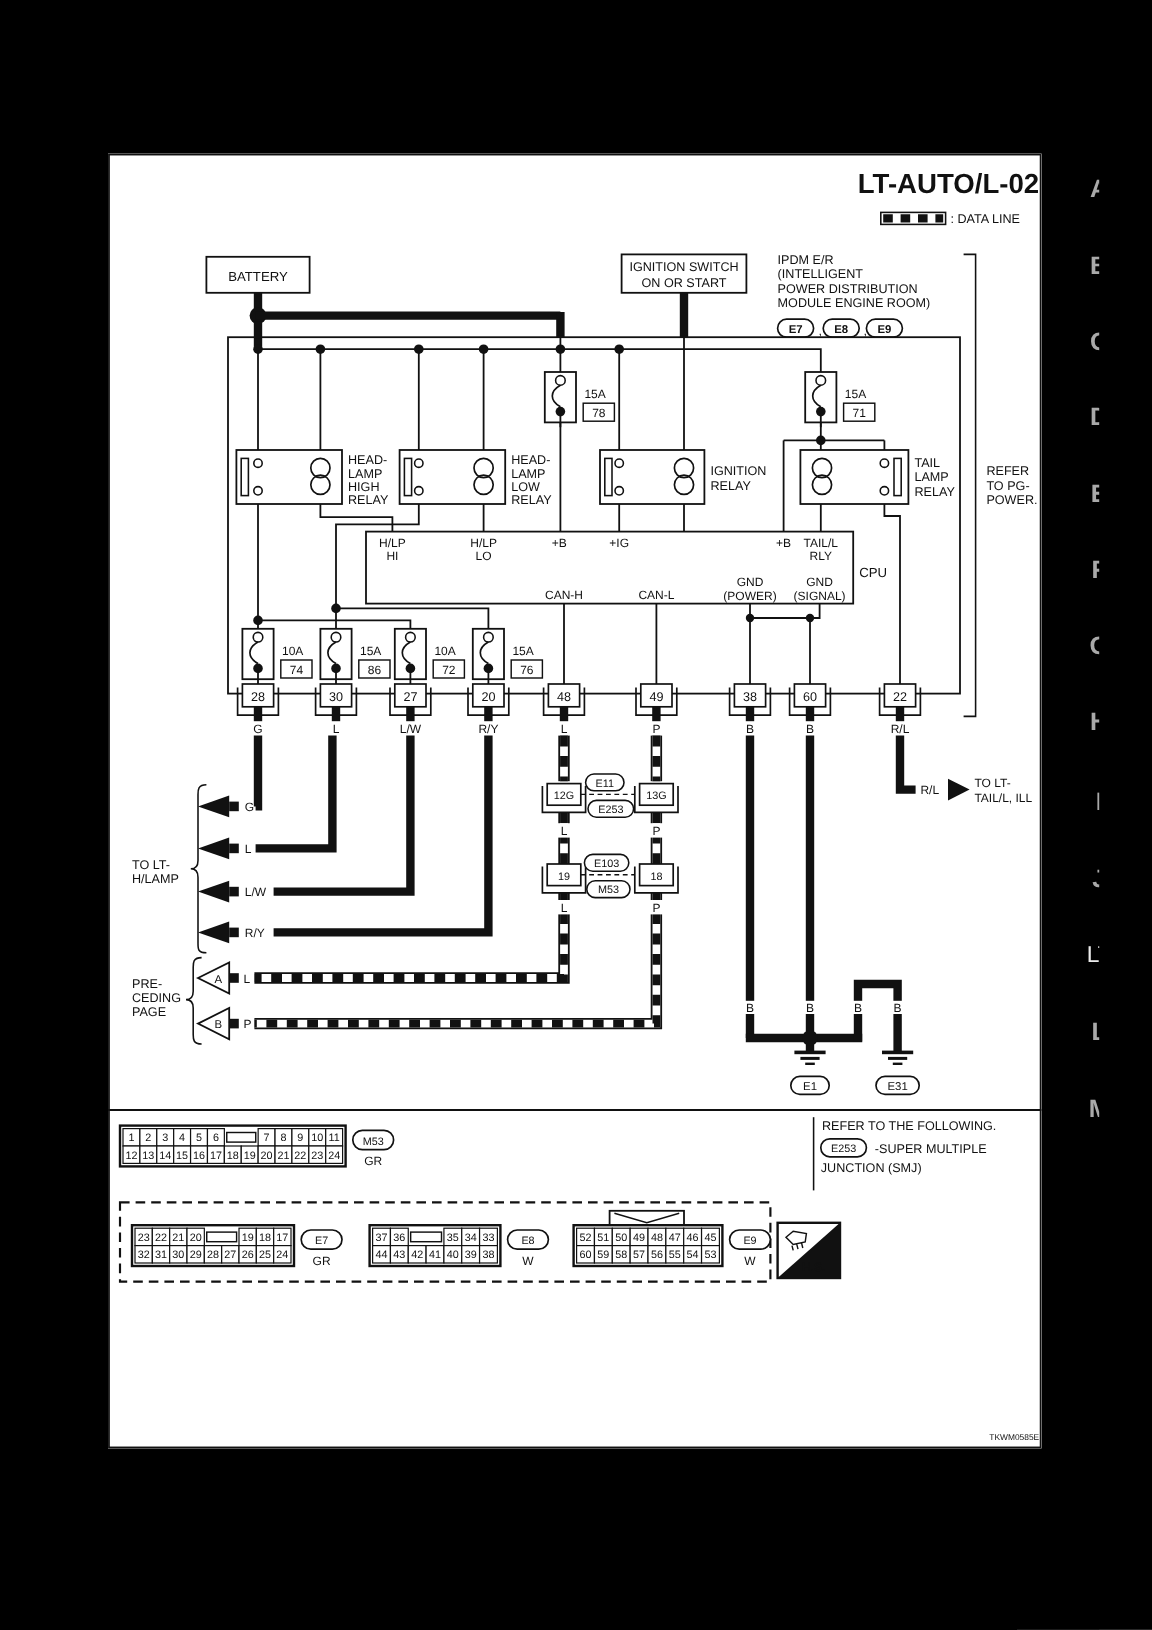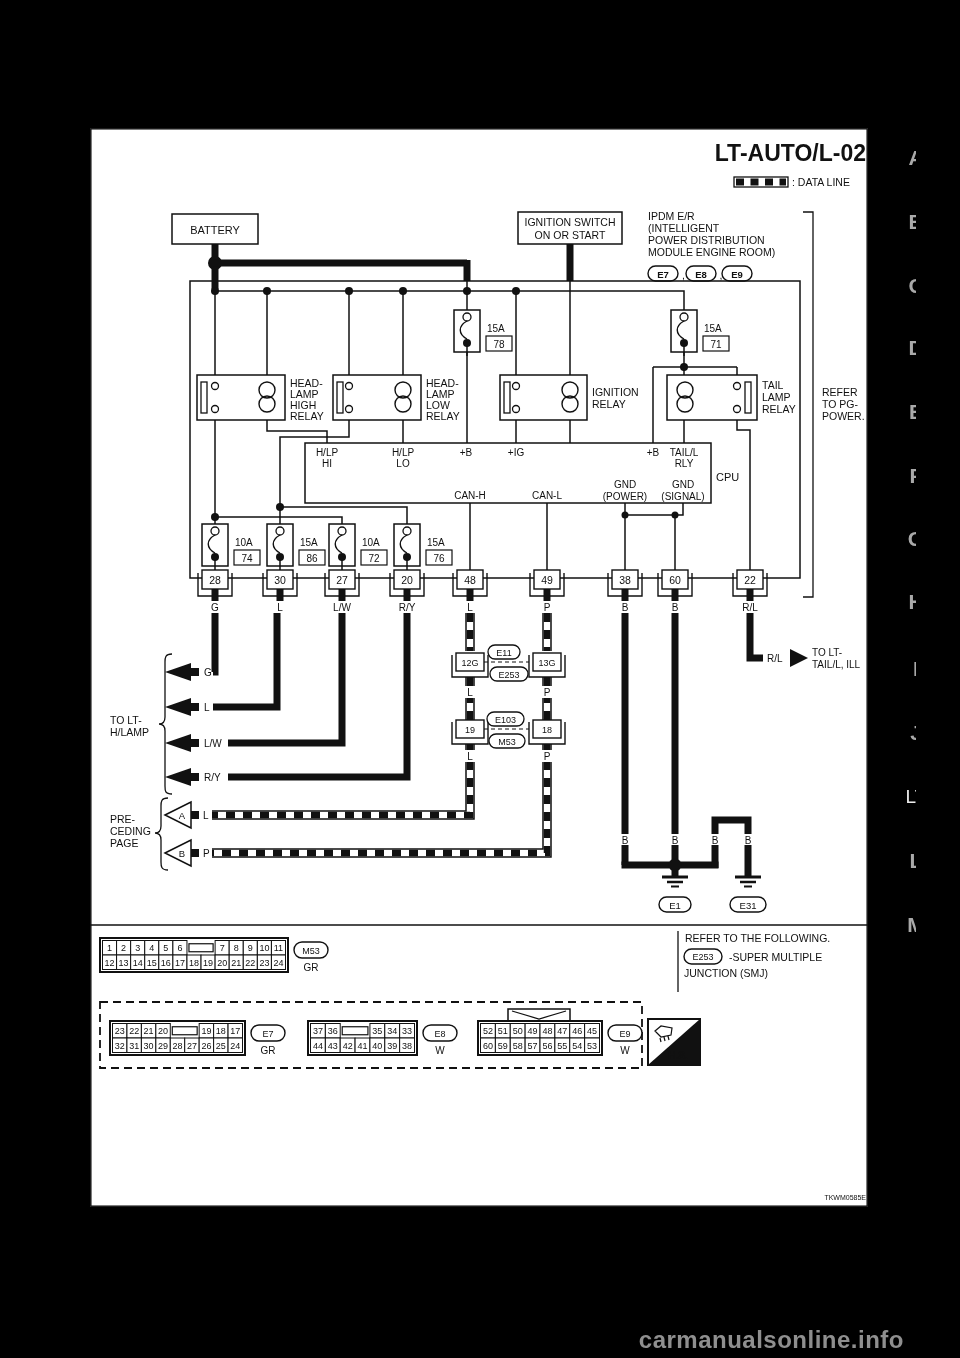--- a/index.html
+++ b/index.html
@@ -653,14 +653,13 @@
       <div class="side-letter" style="top: 400px;">E</div>
       <div class="side-letter" style="top: 464px;">F</div>
       <div class="side-letter" style="top: 527px;">G</div>
       <div class="side-letter" style="top: 590px;">H</div>
       <div class="side-letter" style="top: 657px;">I</div>
       <div class="side-letter" style="top: 721px;">J</div>
       <div class="side-letter current" style="top: 785px;">LT</div>
       <div class="side-letter" style="top: 849px;">L</div>
       <div class="side-letter" style="top: 913px;">M</div>
     </div>
-  <div id="watermark">carmanualsonline.info</div>
 </div>
 
 </body></html>

